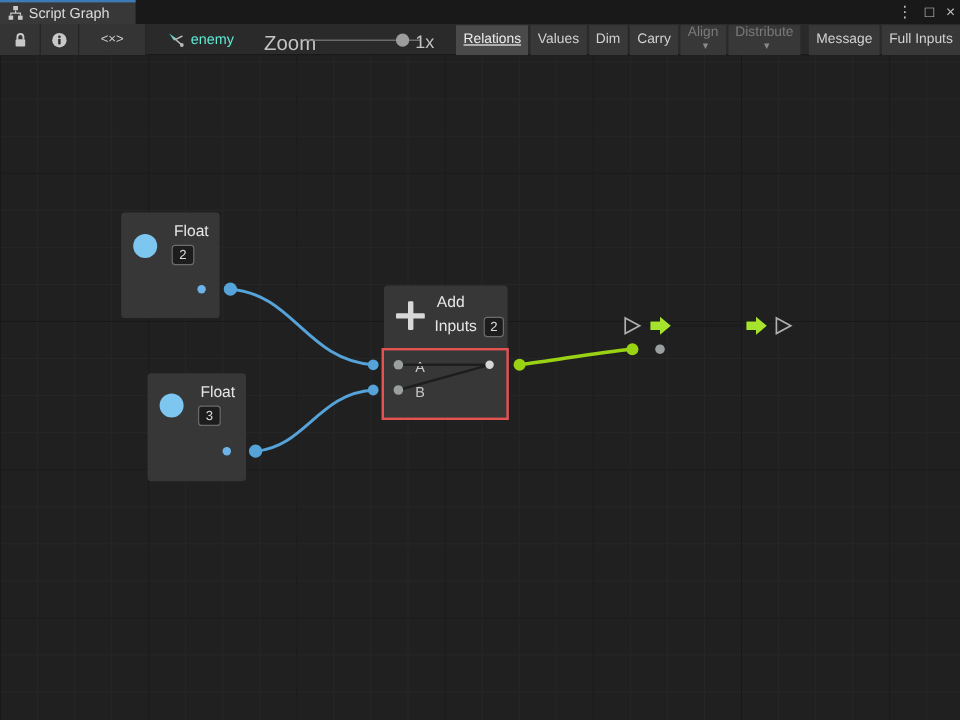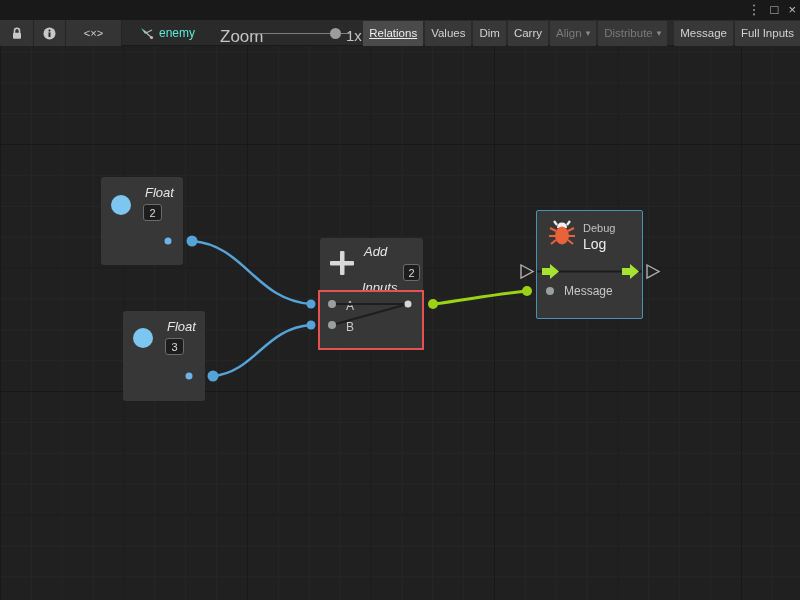--- a/index.html
+++ b/index.html
@@ -25,36 +25,36 @@
   .crumb-label { font-size:12px; color:#5eead4; }
   .zoom-group { position:absolute; left:220px; top:0; height:26px; }
   .zoom-label { position:absolute; left:0; top:7px; font-size:17px; color:#c4c4c4; }
   .zoom-track { position:absolute; left:34px; top:13px; width:96px; height:1px; background:#7d7d7d; }
   .zoom-knob { position:absolute; left:110px; top:8px; width:11px; height:11px; border-radius:50%; background:#9c9c9c; }
   .zoom-value { position:absolute; left:126px; top:7px; font-size:15px; color:#c4c4c4; }
   .tool-right { position:absolute; right:0; top:0; height:26px; display:flex; align-items:center; gap:2px; padding-top:0; }
   .tbtn { height:25px; display:flex; align-items:center; padding:0 6px; background:#383838;
           font-size:11.5px; color:#d2d2d2; white-space:nowrap; cursor:default; }
   .tbtn.active { background:#4a4a4a; color:#eeeeee;text-decoration:underline; }
-  .tbtn.disabled { color:#7a7a7a; }
+  .tbtn.disabled { color:#7a7a7a;flex-direction:column; }
   .tbtn .dd { font-size:9px; margin-left:4px; color:#8a8a8a; }
   .tbtn.gap-before { margin-left:5px; }
 
   
   .canvas { position:absolute; left:0; top:46px; width:800px; height:554px; background-color:#202020;
     background-image:
       linear-gradient(to bottom, #181818 1px, transparent 1px),
       linear-gradient(to right,  #181818 1px, transparent 1px),
       linear-gradient(to bottom, #262626 1px, transparent 1px),
       linear-gradient(to right,  #262626 1px, transparent 1px);
     background-size: 123.5px 123.5px, 123.5px 123.5px, 30.875px 30.875px, 30.875px 30.875px;
     background-position: 0 98px, 0 0, 0 5.4px, 0 0; }
 
   .node { position:absolute; background:#373737; border-radius:3px; }
-  .node-title { position:absolute; font-size:13px; color:#e6e6e6; white-space:nowrap;font-style:italic; }
+  .node-title { position:absolute; font-size:13px; color:#e6e6e6; white-space:nowrap; }
   .badge { position:absolute; background:#1d1d1d; border:1px solid #6b6b6b; border-radius:3px;
            display:flex; align-items:center; justify-content:center; font-size:11px; color:#dadada; }
   .big-port { position:absolute; width:20px; height:20px; border-radius:50%; background:#7cc6f0; }
 
   .float1 { left:101px; top:131px; width:82px; height:88px; }
   .float2 { left:123px; top:265px; width:82px; height:90px; }
 
   .add-header { left:320px; top:192px; width:103px; height:52px; border-radius:3px 3px 0 0; }
   .add-body { position:absolute; left:318px; top:244px; width:106px; height:60px;
               background:#373737; border:2px solid #e45252; }
@@ -63,20 +63,29 @@
   .debug { left:536px; top:164px; width:107px; height:109px; border:1px solid #4a92b4; border-radius:2px; }
   .debug-cat { position:absolute; left:46px; top:11px; font-size:11px; color:#c2c2c2; }
   .debug-title { position:absolute; left:46px; top:25px; font-size:14px; color:#ececec; }
 
   svg.overlay { position:absolute; left:0; top:0; width:800px; height:554px; pointer-events:none; }
 </style>
 </head>
 <body>
 
 <div class="tabbar">
+  <div class="tab">
+    <svg width="12" height="12" viewBox="0 0 12 12">
+      <rect x="4" y="0" width="4" height="3.5" fill="#c8c8c8"></rect>
+      <rect x="0" y="8" width="4" height="3.5" fill="#c8c8c8"></rect>
+      <rect x="8" y="8" width="4" height="3.5" fill="#c8c8c8"></rect>
+      <path d="M6 3.5 V6 M2 8 V6 H10 V8" stroke="#c8c8c8" fill="none" stroke-width="1"></path>
+    </svg>
+    <span class="tab-label">Script Graph</span>
+  </div>
   <div class="win-controls">
     <span>⋮</span>
     <span>□</span>
     <span>×</span>
   </div>
 </div>
 
 <div class="toolbar">
   <div class="tool-left">
     <div class="tool-btn lock">
@@ -154,40 +163,29 @@
     <div class="node-title" style="left:44px; top:8px;">Float</div>
     <div class="badge" style="left:42px; top:27px; width:19px; height:17px;">3</div>
   </div>
 
   <div class="node add-header">
     <svg width="26" height="26" viewBox="0 0 26 26" style="position:absolute; left:9px; top:12px;">
       <rect x="11" y="1" width="4.5" height="24" rx="1" fill="#d8d8d8"></rect>
       <rect x="1" y="11" width="24" height="4.5" rx="1" fill="#d8d8d8"></rect>
     </svg>
     <div class="node-title" style="left:44px; top:6px;">Add</div>
-    <div class="node-title" style="left:42px; top:42px;">Inputs</div>
+    <div class="node-title" style="left:42px; top:26px;">Inputs</div>
     <div class="badge" style="left:83px; top:26px; width:17px; height:17px;">2</div>
   </div>
 
   <div class="add-body">
     <div class="port-label" style="left:26px; top:7px;">A</div>
     <div class="port-label" style="left:26px; top:28px;">B</div>
   </div>
 
-  <div class="node debug">
-    <svg width="28" height="27" viewBox="0 0 28 27" style="position:absolute; left:11px; top:8px;">
-      <path d="M9 6 L6 2 M19 6 L22 2" stroke="#f0f0f0" stroke-width="2.2" fill="none"></path>
-      <path d="M9 9 Q9 3.5 14 3.5 Q19 3.5 19 9 Z" fill="#f0f0f0"></path>
-      <path d="M8 12 L2 9 M8 17 L1 17 M8 21 L3 25 M20 12 L26 9 M20 17 L27 17 M20 21 L25 25" stroke="#e8623a" stroke-width="2" fill="none"></path>
-      <ellipse cx="14" cy="16.5" rx="7" ry="9" fill="#e8623a"></ellipse>
-    </svg>
-    <div class="debug-cat">Debug</div>
-    <div class="debug-title">Log</div>
-    <div class="port-label" style="left:27px; top:73px;">Message</div>
-  </div>
 
   <svg class="overlay" viewBox="0 0 800 554">
 
     <path d="M332,258 L408,258" stroke="#1e1e1e" stroke-width="2" fill="none"></path>
     <path d="M332,279 L408,258" stroke="#1e1e1e" stroke-width="2" fill="none"></path>
 
     <path d="M537,225.5 L642,225.5" stroke="#1c1c1c" stroke-width="2" fill="none"></path>
 
     <path d="M192,195 C245,199 255,254 311,258" stroke="#55a3d9" stroke-width="2.5" fill="none"></path>
     <path d="M213,330 C255,326 265,282 311,279" stroke="#55a3d9" stroke-width="2.5" fill="none"></path>

